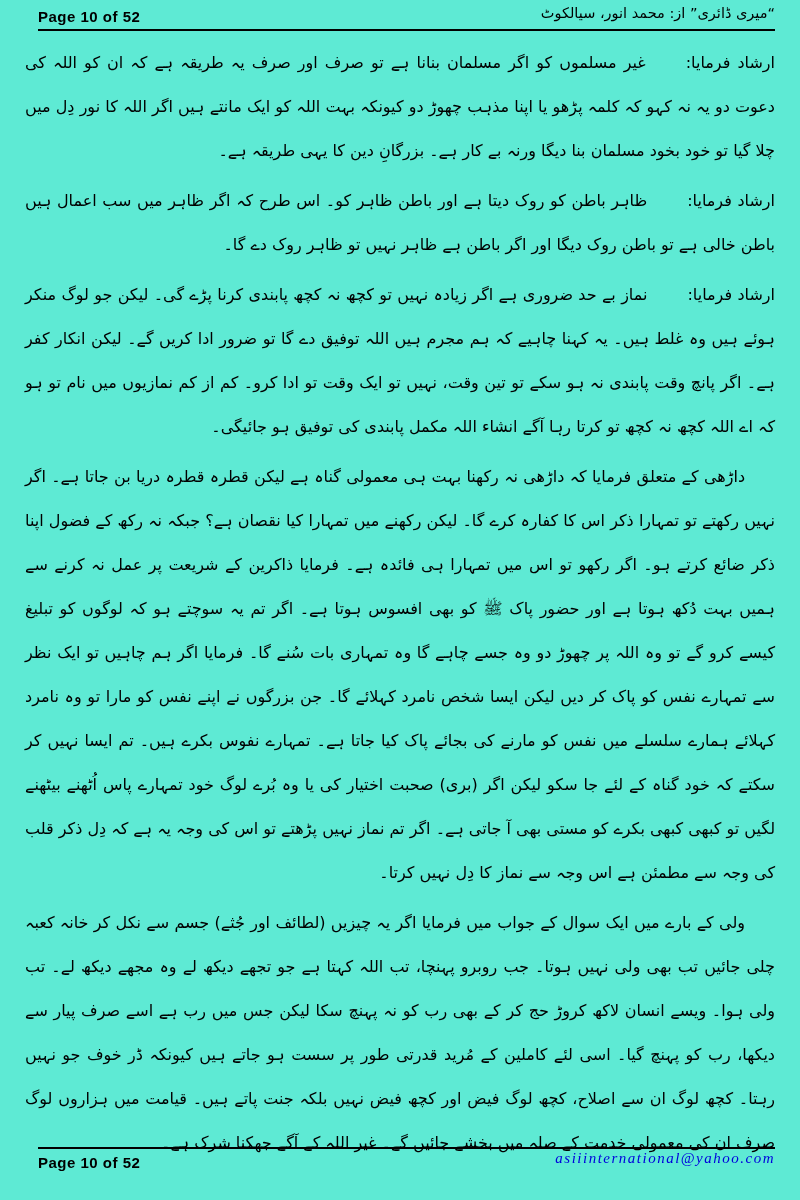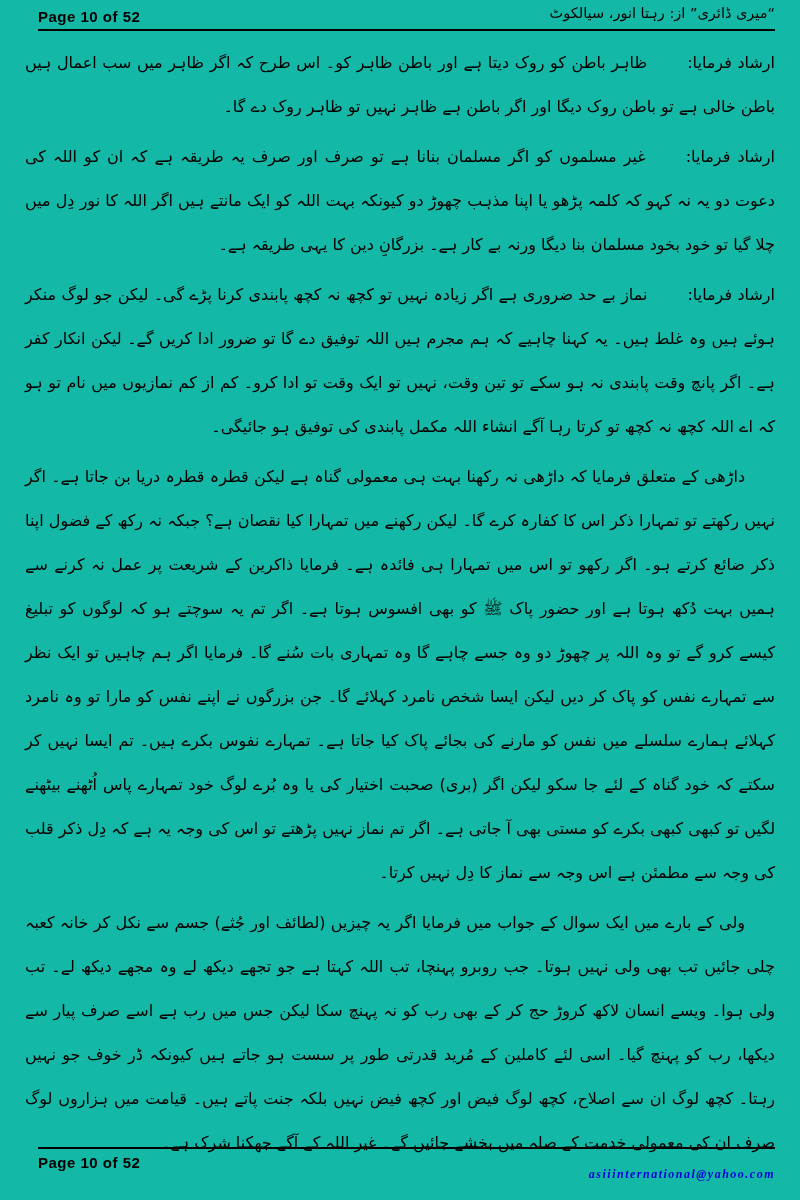--- a/index.html
+++ b/index.html
@@ -4,21 +4,21 @@
 <style>
   html, body {
     margin: 0;
     padding: 0;
     background: #ffffff;
   }
   .page {
     position: relative;
     width: 800px;
     height: 1200px;
-    background: #14b8a6;
+    background: #5eead4;
     overflow: hidden;
     color: #000;
   }
   
   .header {
     position: absolute;
     top: 4px;
     left: 38px;
     width: 737px;
     display: flex;
@@ -70,49 +70,48 @@
     position: absolute;
     top: 1150px;
     left: 38px;
     width: 737px;
     display: flex;
     justify-content: space-between;
     align-items: flex-start;
   }
   .email-link {
     font-family: "Liberation Serif", serif;
-    font-weight: bold;
+    font-weight: normal;
     font-style: italic;
-    font-size: 12px;
+    font-size: 15px;
     letter-spacing: 1.5px;
     color: #0000dd;
     text-decoration: none;
     white-space: nowrap;
-    margin-top: 17px;
   }
 </style>
 </head>
 <body>
 
 <div class="page">
 
   <div class="header">
     <div class="page-label">Page 10  of 52</div>
-    <div class="doc-title" dir="rtl">“میری ڈائری” از: رہتا انور، سیالکوٹ</div>
+    <div class="doc-title" dir="rtl">“میری ڈائری” از: محمد انور، سیالکوٹ</div>
   </div>
   <div class="rule rule-top"></div>
 
   <div class="body-text" dir="rtl">
 
     <p class="para">
-      <span class="plabel">ارشاد فرمایا:</span><span class="tab"></span><span class="ptext">ظاہر باطن کو روک دیتا ہے اور باطن ظاہر کو۔ اس طرح کہ اگر ظاہر میں سب اعمال ہیں باطن خالی ہے تو باطن روک دیگا اور اگر باطن ہے ظاہر نہیں تو ظاہر روک دے گا۔</span>
+      <span class="plabel">ارشاد فرمایا:</span><span class="tab"></span><span class="ptext">غیر مسلموں کو اگر مسلمان بنانا ہے تو صرف اور صرف یہ طریقہ ہے کہ ان کو اللہ کی دعوت دو یہ نہ کہو کہ کلمہ پڑھو یا اپنا مذہب چھوڑ دو کیونکہ بہت اللہ کو ایک مانتے ہیں اگر اللہ کا نور دِل میں چلا گیا تو خود بخود مسلمان بنا دیگا ورنہ بے کار ہے۔ بزرگانِ دین کا یہی طریقہ ہے۔</span>
     </p>
 
     <p class="para">
-      <span class="plabel">ارشاد فرمایا:</span><span class="tab"></span><span class="ptext">غیر مسلموں کو اگر مسلمان بنانا ہے تو صرف اور صرف یہ طریقہ ہے کہ ان کو اللہ کی دعوت دو یہ نہ کہو کہ کلمہ پڑھو یا اپنا مذہب چھوڑ دو کیونکہ بہت اللہ کو ایک مانتے ہیں اگر اللہ کا نور دِل میں چلا گیا تو خود بخود مسلمان بنا دیگا ورنہ بے کار ہے۔ بزرگانِ دین کا یہی طریقہ ہے۔</span>
+      <span class="plabel">ارشاد فرمایا:</span><span class="tab"></span><span class="ptext">ظاہر باطن کو روک دیتا ہے اور باطن ظاہر کو۔ اس طرح کہ اگر ظاہر میں سب اعمال ہیں باطن خالی ہے تو باطن روک دیگا اور اگر باطن ہے ظاہر نہیں تو ظاہر روک دے گا۔</span>
     </p>
 
 
     <p class="para">
       <span class="plabel">ارشاد فرمایا:</span><span class="tab"></span><span class="ptext">نماز بے حد ضروری ہے اگر زیادہ نہیں تو کچھ نہ کچھ پابندی کرنا پڑے گی۔ لیکن جو لوگ منکر ہوئے ہیں وہ غلط ہیں۔ یہ کہنا چاہیے کہ ہم مجرم ہیں اللہ توفیق دے گا تو ضرور ادا کریں گے۔ لیکن انکار کفر ہے۔ اگر پانچ وقت پابندی نہ ہو سکے تو تین وقت، نہیں تو ایک وقت تو ادا کرو۔ کم از کم نمازیوں میں نام تو ہو کہ اے اللہ کچھ نہ کچھ تو کرتا رہا آگے انشاء اللہ مکمل پابندی کی توفیق ہو جائیگی۔</span>
     </p>
 
     <p class="para indent">
       <span class="ptext">داڑھی کے متعلق فرمایا کہ داڑھی نہ رکھنا بہت ہی معمولی گناہ ہے لیکن قطرہ قطرہ دریا بن جاتا ہے۔ اگر نہیں رکھتے تو تمہارا ذکر اس کا کفارہ کرے گا۔ لیکن رکھنے میں تمہارا کیا نقصان ہے؟ جبکہ نہ رکھ کے فضول اپنا ذکر ضائع کرتے ہو۔ اگر رکھو تو اس میں تمہارا ہی فائدہ ہے۔ فرمایا ذاکرین کے شریعت پر عمل نہ کرنے سے ہمیں بہت دُکھ ہوتا ہے اور حضور پاک ﷺ کو بھی افسوس ہوتا ہے۔ اگر تم یہ سوچتے ہو کہ لوگوں کو تبلیغ کیسے کرو گے تو وہ اللہ پر چھوڑ دو وہ جسے چاہے گا وہ تمہاری بات سُنے گا۔ فرمایا اگر ہم چاہیں تو ایک نظر سے تمہارے نفس کو پاک کر دیں لیکن ایسا شخص نامرد کہلائے گا۔ جن بزرگوں نے اپنے نفس کو مارا تو وہ نامرد کہلائے ہمارے سلسلے میں نفس کو مارنے کی بجائے پاک کیا جاتا ہے۔ تمہارے نفوس بکرے ہیں۔ تم ایسا نہیں کر سکتے کہ خود گناہ کے لئے جا سکو لیکن اگر (بری) صحبت اختیار کی یا وہ بُرے لوگ خود تمہارے پاس اُٹھنے بیٹھنے لگیں تو کبھی کبھی بکرے کو مستی بھی آ جاتی ہے۔ اگر تم نماز نہیں پڑھتے تو اس کی وجہ یہ ہے کہ دِل ذکر قلب کی وجہ سے مطمئن ہے اس وجہ سے نماز کا دِل نہیں کرتا۔</span>
     </p>

